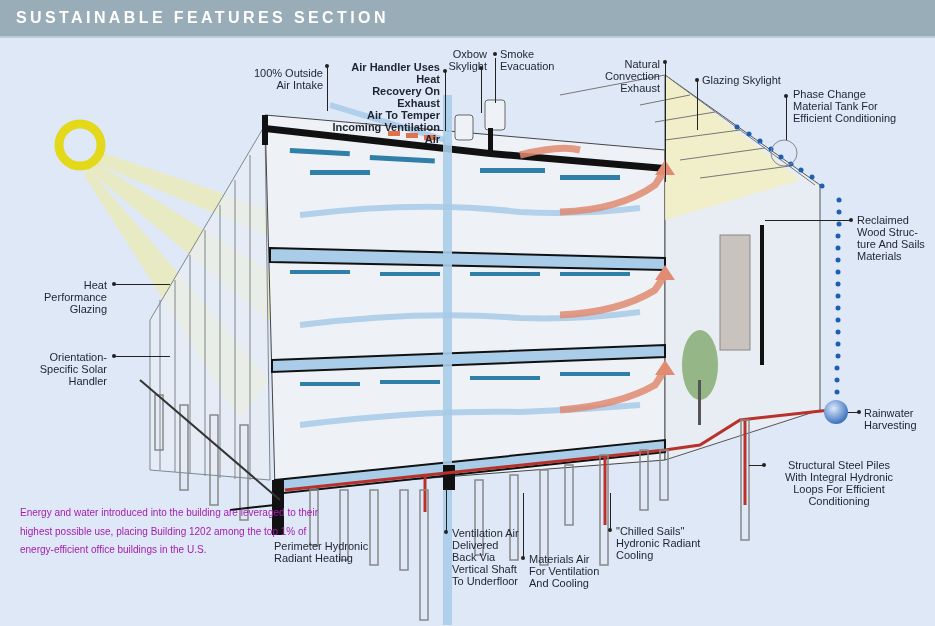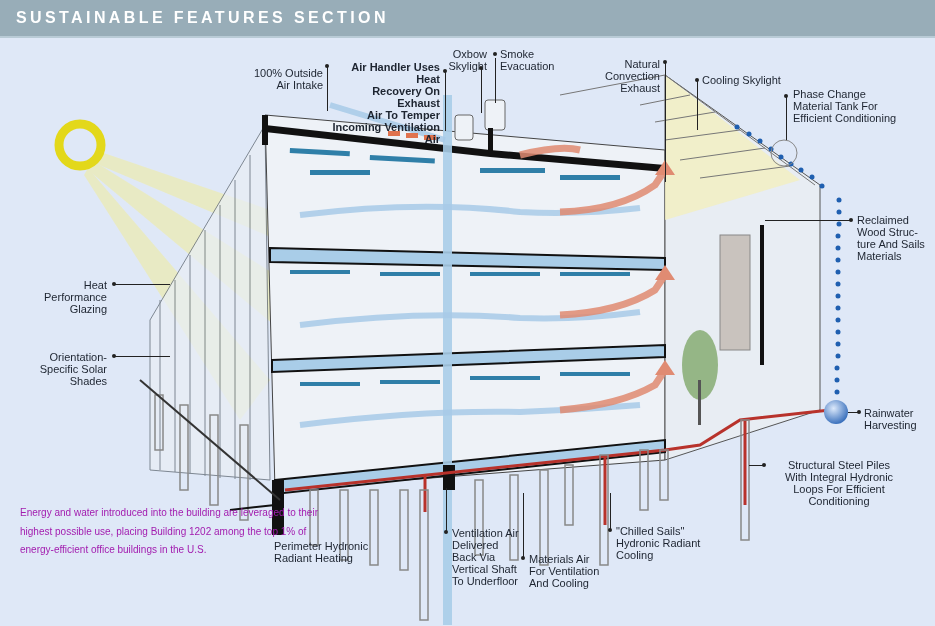--- a/index.html
+++ b/index.html
@@ -238,34 +238,34 @@
 Air To Temper
 Incoming Ventilation
 Air</div>
   <div class="lbl r" style="left:445px;top:10px;width:42px;white-space:pre-line;">Oxbow
 Skylight</div>
   <div class="lbl l" style="left:500px;top:10px;width:70px;white-space:pre-line;">Smoke
 Evacuation</div>
   <div class="lbl r" style="left:595px;top:20px;width:65px;white-space:pre-line;">Natural
 Convection
 Exhaust</div>
-  <div class="lbl l" style="left:702px;top:36px;width:100px;white-space:pre-line;">Cooling Skylight</div>
+  <div class="lbl l" style="left:702px;top:36px;width:100px;white-space:pre-line;">Glazing Skylight</div>
   <div class="lbl l" style="left:793px;top:50px;width:140px;white-space:pre-line;">Phase Change
 Material Tank For
 Efficient Conditioning</div>
   <div class="lbl l" style="left:857px;top:176px;width:78px;white-space:pre-line;">Reclaimed
 Wood Struc-
 ture And Sails
 Materials</div>
   <div class="lbl r" style="left:20px;top:241px;width:87px;white-space:pre-line;">Heat
 Performance
 Glazing</div>
   <div class="lbl r" style="left:20px;top:313px;width:87px;white-space:pre-line;">Orientation-
 Specific Solar
-Shades</div>
+Handler</div>
   <div class="lbl l" style="left:864px;top:369px;width:70px;white-space:pre-line;">Rainwater
 Harvesting</div>
   <div class="lbl l" style="left:769px;top:421px;width:140px;white-space:pre-line;text-align:center;">Structural Steel Piles
 With Integral Hydronic
 Loops For Efficient
 Conditioning</div>
   <div class="lbl l" style="left:274px;top:502px;width:110px;white-space:pre-line;">Perimeter Hydronic
 Radiant Heating</div>
   <div class="lbl l" style="left:452px;top:489px;width:85px;white-space:pre-line;">Ventilation Air
 Delivered

